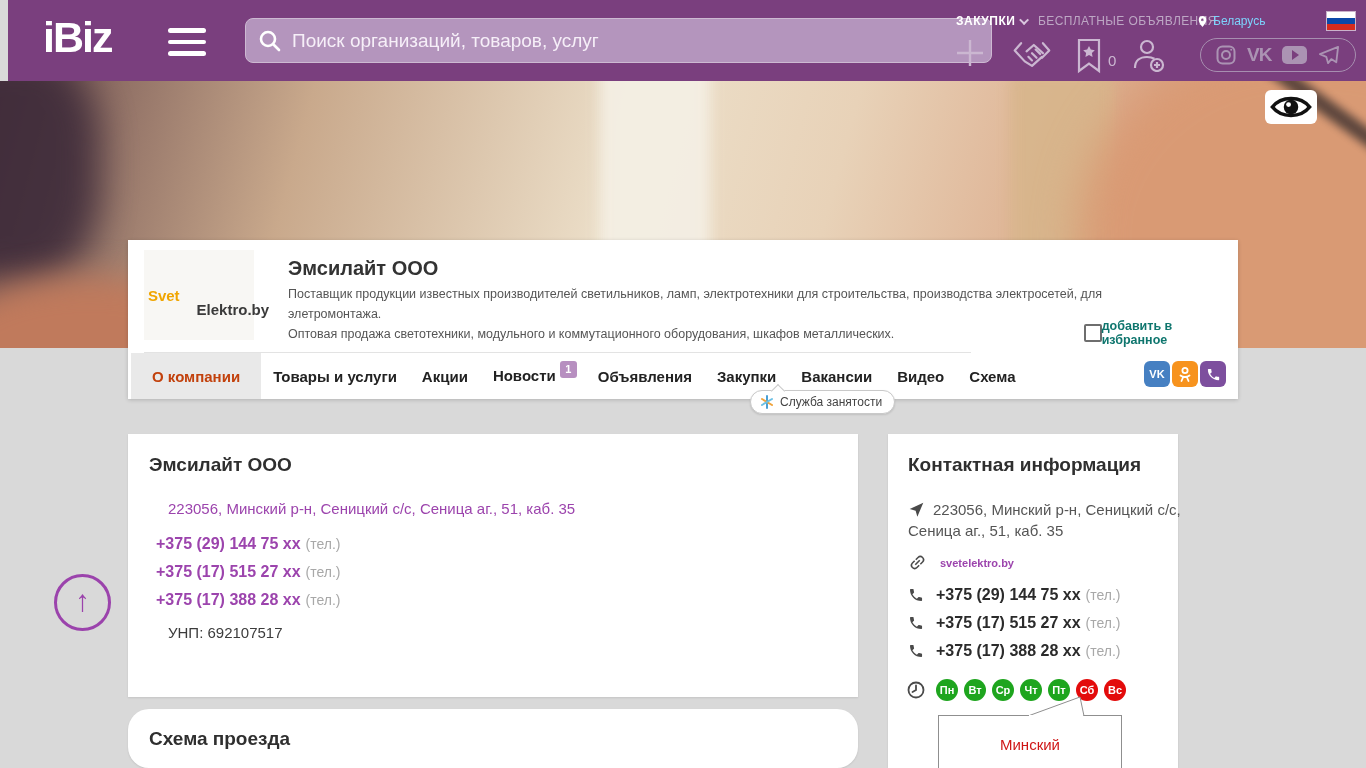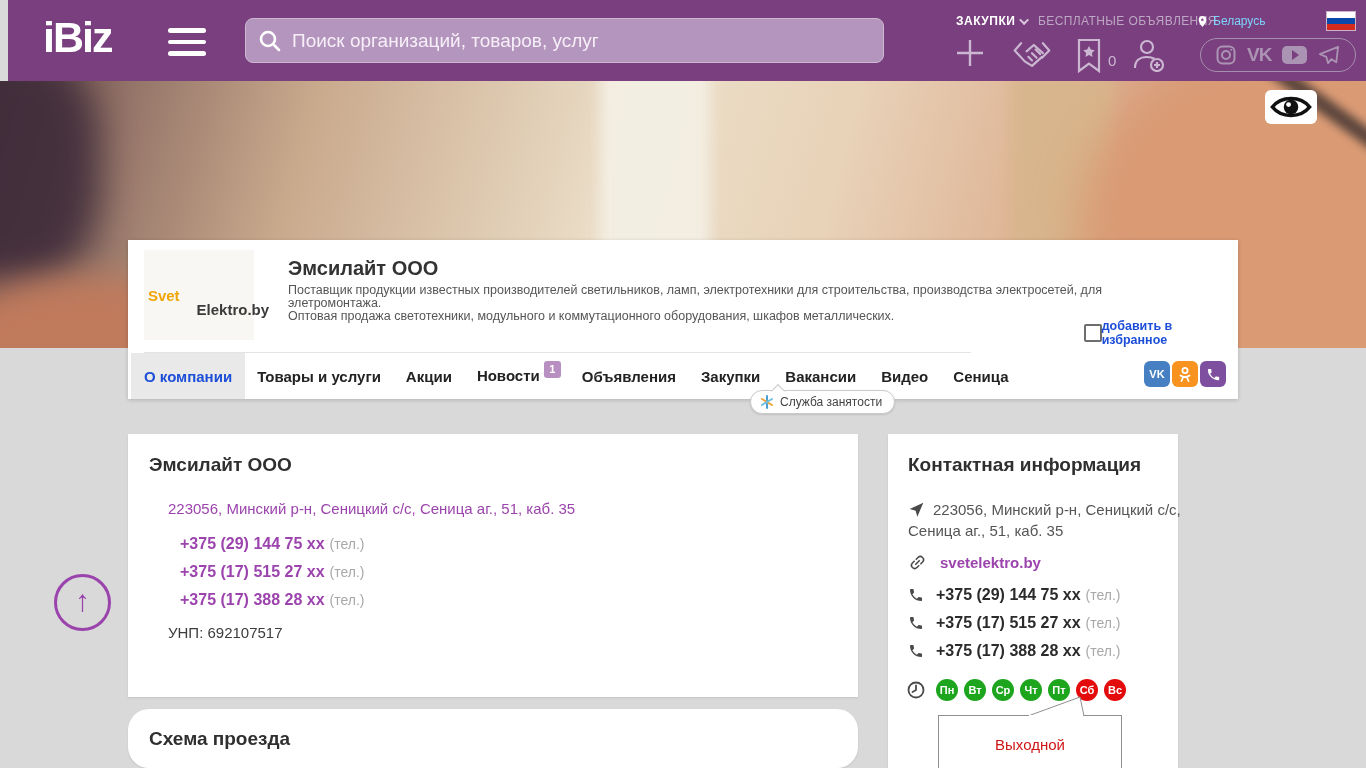--- a/index.html
+++ b/index.html
@@ -4,21 +4,21 @@
 <style>
   * { margin:0; padding:0; box-sizing:border-box; }
   body { font-family:"Liberation Sans", sans-serif; }
   .page { position:relative; width:1366px; height:768px; overflow:hidden; background:#d9d9d9; }
 
   
   .header { position:absolute; left:8px; top:0; width:1366px; height:81px; background:#7a3f7e; z-index:10; }
   .logo { position:absolute; left:35px; top:13px; color:#fff; font-size:43px; font-weight:bold; letter-spacing:-2px; }
   .hamburger { position:absolute; left:160px; top:28px; width:38px; height:28px; cursor:pointer; }
   .hamburger span { display:block; width:38px; height:4.5px; background:#fff; border-radius:3px; margin-bottom:7px; }
-  .search-wrap { position:absolute; left:237px; top:18px; width:639px; height:45px; background:#b495bd; border:1px solid #cdb9d2; border-radius:8px; display:flex; align-items:center; padding:0 12px; }
+  .search-wrap { position:absolute; left:237px; top:18px; width:747px; height:45px; background:#b495bd; border:1px solid #cdb9d2; border-radius:8px; display:flex; align-items:center; padding:0 12px; }
   .search-wrap svg { flex:0 0 auto; }
   .search-wrap input { flex:1; background:transparent; border:none; outline:none; color:#fff; font-size:19px; margin-left:10px; font-family:"Liberation Sans",sans-serif; }
   .search-wrap input::placeholder { color:#f6eff8; opacity:1; }
 
   .topnav { position:absolute; top:13px; height:16px; font-size:12px; display:flex; align-items:center; }
   .topnav.zakupki { left:948px; color:#fff; letter-spacing:.5px; font-weight:bold; cursor:pointer; }
   .chev { display:inline-block; width:7px; height:7px; border-left:2px solid #d9c6de; border-bottom:2px solid #d9c6de; transform:rotate(-45deg) translateY(-2px); margin-left:7px; }
   .topnav.freeads { left:1030px; color:#bda7c4; letter-spacing:.4px; cursor:pointer; }
   .topnav.country { left:1188px; color:#7dd3fc; cursor:pointer; }
   .topnav.country svg { margin-right:4px; }
@@ -49,60 +49,60 @@
   .b-darkl { left:-70px; top:-30px; width:170px; height:230px; background:#3a2838; border-radius:40%; filter:blur(18px); opacity:.85; }
   .eye-btn { position:absolute; left:1265px; top:9px; width:52px; height:34px; background:#fff; border-radius:6px; display:flex; align-items:center; justify-content:center; cursor:pointer; }
 
   
   .company-card { position:absolute; left:128px; top:240px; width:1110px; height:159px; background:#fff; z-index:5; box-shadow:0 1px 4px rgba(0,0,0,.18); }
   .clogo { position:absolute; left:16px; top:10px; width:110px; height:90px; background:#f8f7f4; display:flex; align-items:center; justify-content:center; gap:17px; cursor:pointer; }
   .clogo .bulb { width:13px; height:13px; background:#f5c518; border-radius:50%; box-shadow:0 8px 0 -4px #e0b76a; margin-right:2px; }
   .clogo .svet { color:#f0a500; font-weight:bold; font-size:15px; }
   .clogo .elektro { color:#3a3a3a; font-weight:bold; font-size:15px;margin-top:28px; }
   .cname { position:absolute; left:160px; top:17px; font-size:20px; font-weight:bold; color:#333; }
-  .cdesc { position:absolute; left:160px; top:44px; width:905px; font-size:12.5px; color:#555; line-height:13px; }
+  .cdesc { position:absolute; left:160px; top:44px; width:905px; font-size:12.5px; color:#555; line-height:20px; }
   .fav-row { position:absolute; left:956px; top:79px; display:flex; align-items:center; cursor:pointer; }
   .fav-box { width:18px; height:18px; border:2px solid #6e6e6e; border-radius:2px; background:#fff; }
-  .fav-label { margin-left:0; color:#1d4ed8; font-size:12.5px; font-weight:bold; }
+  .fav-label { margin-left:0; color:#0f766e; font-size:12.5px; font-weight:bold; }
   .cdivider { position:absolute; left:16px; top:112px; width:827px; height:1px; background:#e3e3e3; }
 
   .tabs { position:absolute; left:16px; top:113px; height:46px; display:flex; align-items:center; }
   .tab { font-size:15px; font-weight:bold; color:#222; margin-right:25px; cursor:pointer; white-space:nowrap; position:relative; }
-  .tab.active { background:#e9e9e9; color:#1d4ed8; height:46px; display:flex; align-items:center; padding:0 13px; margin-left:-13px; margin-right:12px; }
+  .tab.active { background:#e9e9e9; color:#c2410c; height:46px; display:flex; align-items:center; padding:0 21px; margin-left:-13px; margin-right:12px; }
   .tab .badge { display:inline-block; position:relative; top:-8px; left:4px; background:#b78fc0; color:#fff; font-size:11px; font-weight:bold; width:17px; height:17px; line-height:17px; text-align:center; border-radius:3px; }
   .tab-socials { position:absolute; left:1016px; top:121px; display:flex; gap:2px; }
   .tsoc { width:26px; height:26px; border-radius:6px; display:flex; align-items:center; justify-content:center; cursor:pointer; }
   .tsoc.vk { background:#4680c2; color:#fff; font-size:11px; font-weight:bold; }
   .tsoc.ok { background:#f7931e; }
   .tsoc.viber { background:#7d4f9e; }
 
   .vac-tooltip { position:absolute; left:750px; top:390px; z-index:6; background:#fff; border:1px solid #c9c9c9; border-radius:12px; height:24px; display:flex; align-items:center; padding:0 12px 0 9px; box-shadow:0 1px 2px rgba(0,0,0,.12); }
   .vac-tooltip::before { content:""; position:absolute; left:22px; top:-5px; width:9px; height:9px; background:#fff; border-left:1px solid #c9c9c9; border-top:1px solid #c9c9c9; transform:rotate(45deg); }
   .vac-tooltip .txt { font-size:12px; color:#444; margin-left:6px; }
 
   
   .main-card { position:absolute; left:128px; top:434px; width:730px; height:263px; background:#fff; box-shadow:0 1px 2px rgba(0,0,0,.1); }
   .main-card h2, .map-card h2, .side-card h2 { font-size:19px; font-weight:bold; color:#2f2f2f; }
   .mc-title { position:absolute; left:21px; top:20px; }
   .mc-address { position:absolute; left:40px; top:66px; color:#9c44ad; font-size:15px; cursor:pointer; }
-  .phone-row { position:absolute; left:52px; font-size:16px; }
+  .phone-row { position:absolute; left:28px; font-size:16px; }
   .phone-num { color:#9c44ad; font-weight:bold; cursor:pointer; }
   .tel-suffix { color:#a8a8a8; font-size:14px; font-weight:normal; margin-left:5px; }
   .mc-unp { position:absolute; left:40px; top:190px; color:#3c3c3c; font-size:15px; }
 
   .map-card { position:absolute; left:128px; top:709px; width:730px; height:59px; background:#fff; box-shadow:0 1px 2px rgba(0,0,0,.1);border-radius:21px; }
   .map-title { position:absolute; left:21px; top:19px; }
 
   
   .side-card { position:absolute; left:888px; top:434px; width:290px; height:334px; background:#fff; box-shadow:0 1px 2px rgba(0,0,0,.1); }
   .sc-title { position:absolute; left:20px; top:20px; font-size:18.5px; }
   .sc-address { position:absolute; left:20px; top:65px; width:305px; color:#555; font-size:15px; line-height:21px; }
   .sc-address svg { vertical-align:-3px; margin-right:8px; }
   .sc-site { position:absolute; left:20px; top:119px; display:flex; align-items:center; }
-  .sc-site a { color:#9c44ad; font-weight:bold; font-size:15px; margin-left:13px; text-decoration:none; cursor:pointer; }
+  .sc-site a { color:#9c44ad; font-weight:bold; font-size:11px; margin-left:13px; text-decoration:none; cursor:pointer; }
   .sc-phone { position:absolute; left:20px; display:flex; align-items:center; font-size:16px; }
   .sc-phone .num { color:#2b2b2b; font-weight:bold; margin-left:12px; cursor:pointer; }
   .hours-row { position:absolute; left:19px; top:245px; display:flex; align-items:center;text-align:right; }
   .days { display:flex; gap:6px; margin-left:11px; }
   .day { width:22px; height:22px; border-radius:50%; color:#fff; font-size:11px; font-weight:bold; display:flex; align-items:center; justify-content:center; }
   .day.on { background:#1ea51e; }
   .day.off { background:#e30b0b; }
   .dayoff-box { position:absolute; left:50px; top:281px; width:184px; height:60px; background:#fff; border:1px solid #8f8f8f; text-align:center; }
   .dayoff-box .txt { color:#cf1616; font-size:15px; margin-top:20px; display:inline-block; }
   .dayoff-pointer { position:absolute; left:140px; top:262px; z-index:3; }
@@ -233,21 +233,21 @@
       <div class="tab active">
           <span>О компании</span>
         </div>
       <div class="tab"><span>Товары и услуги</span></div>
       <div class="tab"><span>Акции</span></div>
       <div class="tab"><span>Новости</span><span class="badge">1</span></div>
       <div class="tab"><span>Объявления</span></div>
       <div class="tab"><span>Закупки</span></div>
       <div class="tab"><span>Вакансии</span></div>
       <div class="tab"><span>Видео</span></div>
-      <div class="tab"><span>Сеница</span></div>
+      <div class="tab"><span>Схема</span></div>
     </div>
 
     <div class="tab-socials">
       <div class="tsoc vk">
           <span>VK</span>
         </div>
       <div class="tsoc ok">
         <svg width="16" height="16" viewBox="0 0 16 16" fill="none" stroke="#fff" stroke-width="1.8">
             <circle cx="8" cy="4.5" r="2.6"></circle>
             <path d="M3.5 9.5 c2.5 2 6.5 2 9 0 M6 11.5 L4.5 15 M10 11.5 L11.5 15" stroke-linecap="round"></path>
@@ -336,21 +336,21 @@
         <span class="day on">Пт</span>
         <span class="day off">Сб</span>
         <span class="day off">Вс</span>
       </div>
     </div>
     <svg class="dayoff-pointer" width="64" height="20" viewBox="0 0 64 20">
       <polygon points="0,20 52,1 56,20" fill="#ffffff" stroke="#8f8f8f" stroke-width="1"></polygon>
       <rect x="1" y="19" width="54" height="2" fill="#ffffff"></rect>
     </svg>
     <div class="dayoff-box">
-      <span class="txt">Выходной</span>
+      <span class="txt">Минский</span>
     </div>
   </div>
 
   <div class="scrolltop">
     <span>↑</span>
   </div>
 
 </div>
 
 </body></html>

